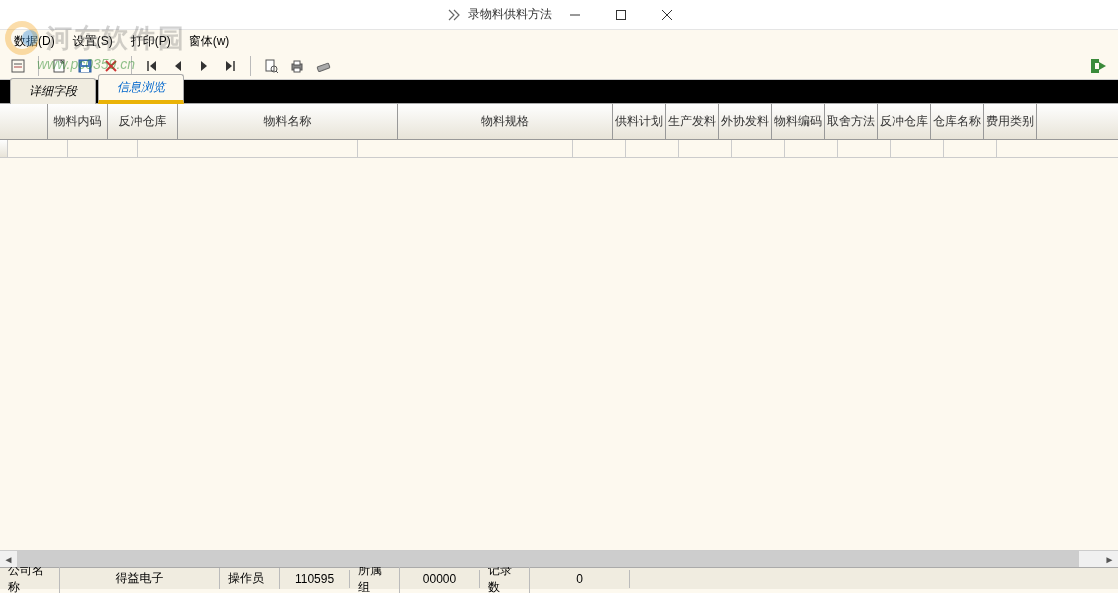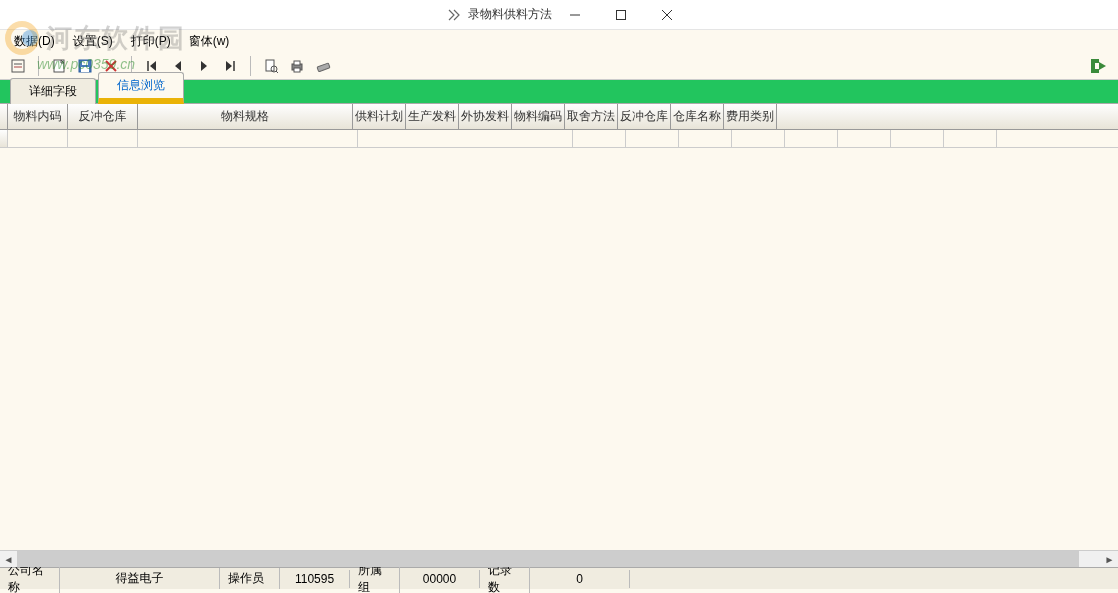--- a/index.html
+++ b/index.html
@@ -91,51 +91,53 @@
       margin-left: 33px;
       margin-top: -2px;
       font-style: italic;
     }
 
     .tabs {
       height: 24px;
       display: flex;
       align-items: flex-end;
       padding-left: 10px;
-      background: #22c55e;
+      background: #000000;
       border-bottom: 1px solid #aaa;
+      font-style: italic;
     }
     .tab {
       padding: 4px 18px;
       border: 1px solid #aaa;
       border-bottom: none;
       background: #f0ece0;
       margin-right: 2px;
       cursor: pointer;
       border-radius: 3px 3px 0 0;
       position: relative;
       top: 1px;
     }
     .tab.active {
       background: #fdf9ef;
-      border-bottom: 6px solid #eab308;
+      border-bottom: 4px solid #eab308;
       color: #0066cc;
     }
 
     .grid-area {
       height: 463px;
       background: #fdf9ef;
       position: relative;
       overflow: hidden;
     }
     .grid-header {
       display: flex;
-      height: 26px;
+      height: 36px;
       background: linear-gradient(#fefefe, #e8e4d8);
       border-bottom: 1px solid #999;
+      padding-left: 40px;
     }
     .gh-cell {
       border-right: 1px solid #999;
       display: flex;
       align-items: center;
       justify-content: center;
       font-size: 12px;
       color: #333;
       overflow: hidden;
       white-space: nowrap;
@@ -332,20 +334,21 @@
 <div class="tabs">
   <div class="tab">详细字段</div>
   <div class="tab active">信息浏览</div>
 </div>
 
 <div class="grid-area">
   <div class="grid-header">
     <div class="gh-cell" style="width:8px"></div>
     <div class="gh-cell" style="width:60px">物料内码</div>
     <div class="gh-cell" style="width:70px">反冲仓库</div>
+    <div class="gh-cell" style="width:220px">物料名称</div>
     <div class="gh-cell" style="width:215px">物料规格</div>
     <div class="gh-cell" style="width:53px">供料计划</div>
     <div class="gh-cell" style="width:53px">生产发料</div>
     <div class="gh-cell" style="width:53px">外协发料</div>
     <div class="gh-cell" style="width:53px">物料编码</div>
     <div class="gh-cell" style="width:53px">取舍方法</div>
     <div class="gh-cell" style="width:53px">反冲仓库</div>
     <div class="gh-cell" style="width:53px">仓库名称</div>
     <div class="gh-cell" style="width:53px">费用类别</div>
   </div>

